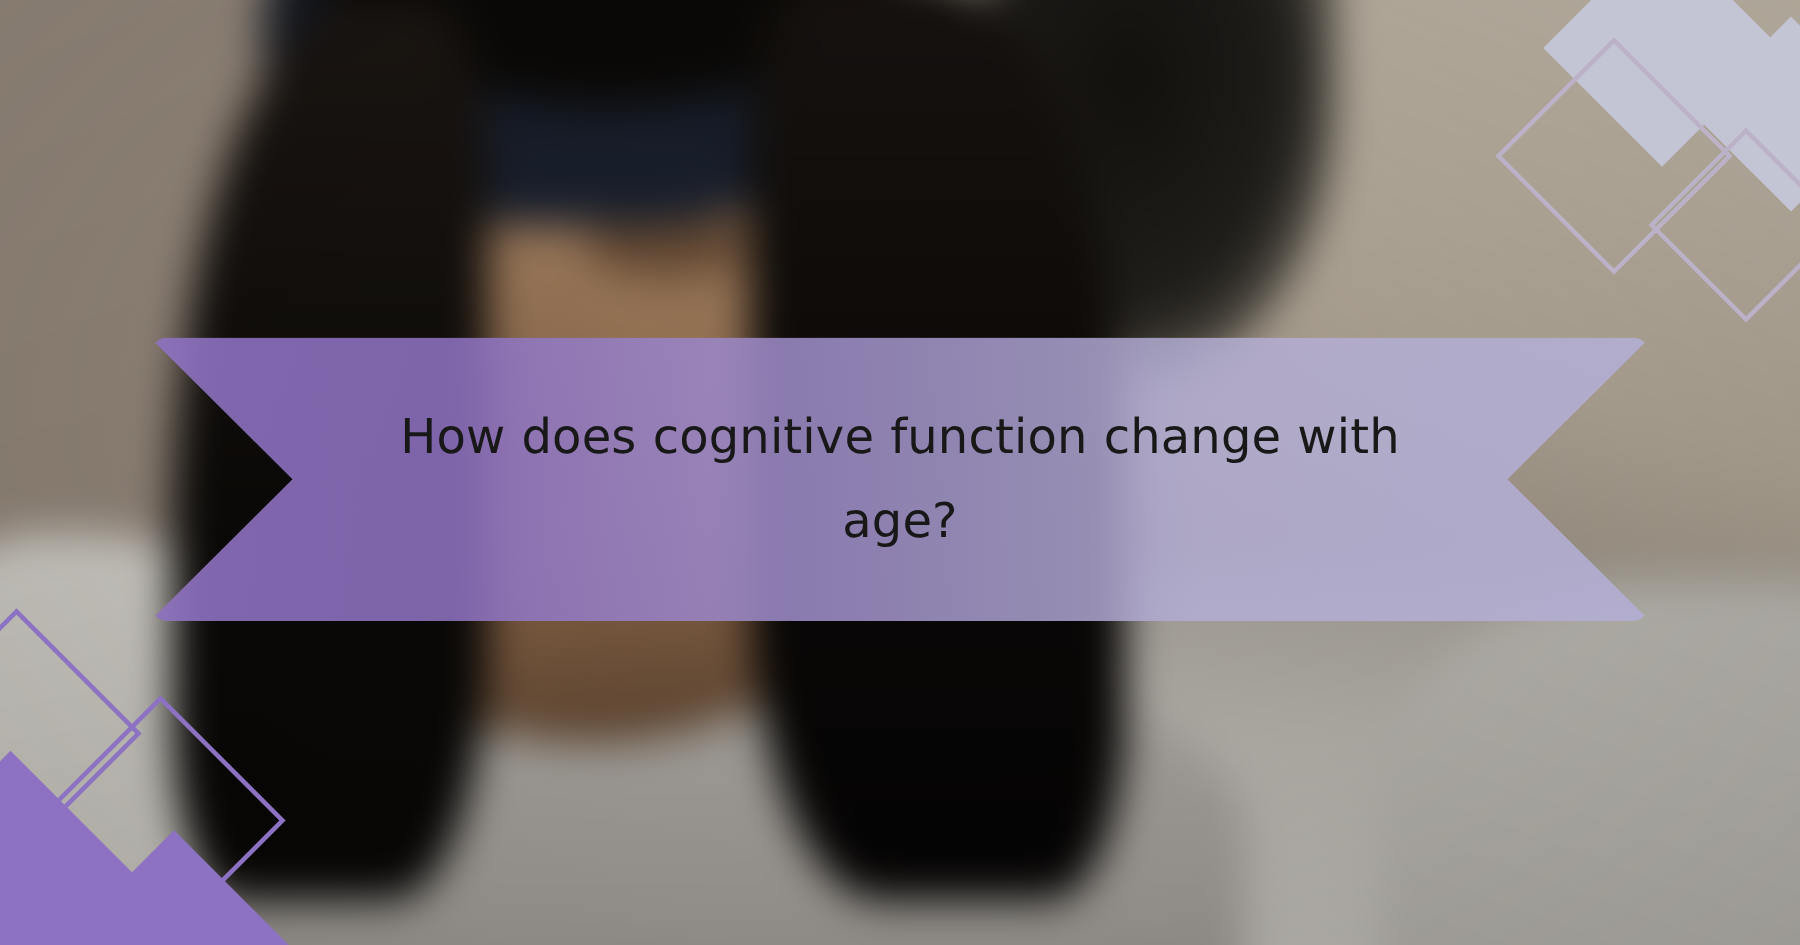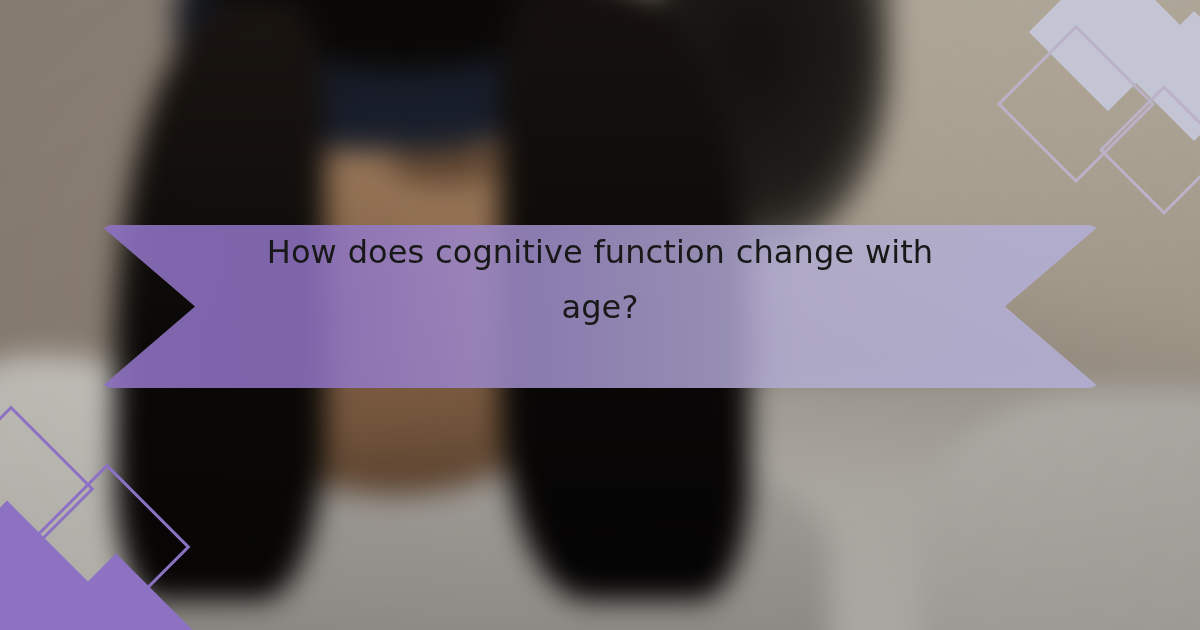--- a/index.html
+++ b/index.html
@@ -125,35 +125,36 @@
     transform: rotate(45deg);
     box-sizing: border-box;
   }
 
   
   #banner {
     position: absolute;
     left: 100px;
     top: 225px;
     width: 1000px;
-    height: 163px;
+    height: 189px;
     background: linear-gradient(90deg,
         rgba(141,113,192,0.90) 0%,
         rgba(150,125,196,0.90) 22%,
         rgba(165,150,203,0.90) 52%,
         rgba(176,168,209,0.90) 78%,
         rgba(179,174,211,0.90) 100%);
     -webkit-clip-path: polygon(
         0% 0%, 100% 0%, 90.5% 50%, 100% 100%,
         0% 100%, 9.5% 50%);
     clip-path: polygon(
         0% 0%, 100% 0%, 90.5% 50%, 100% 100%,
         0% 100%, 9.5% 50%);
     border-radius: 12px;
     display: flex;
+    align-items: center;
     justify-content: center;
   }
   #banner-title {
     width: 730px;
     text-align: center;
     font-size: 32px;
     line-height: 1.72;
     font-weight: 400;
     color: #181818;
     letter-spacing: .1px;

